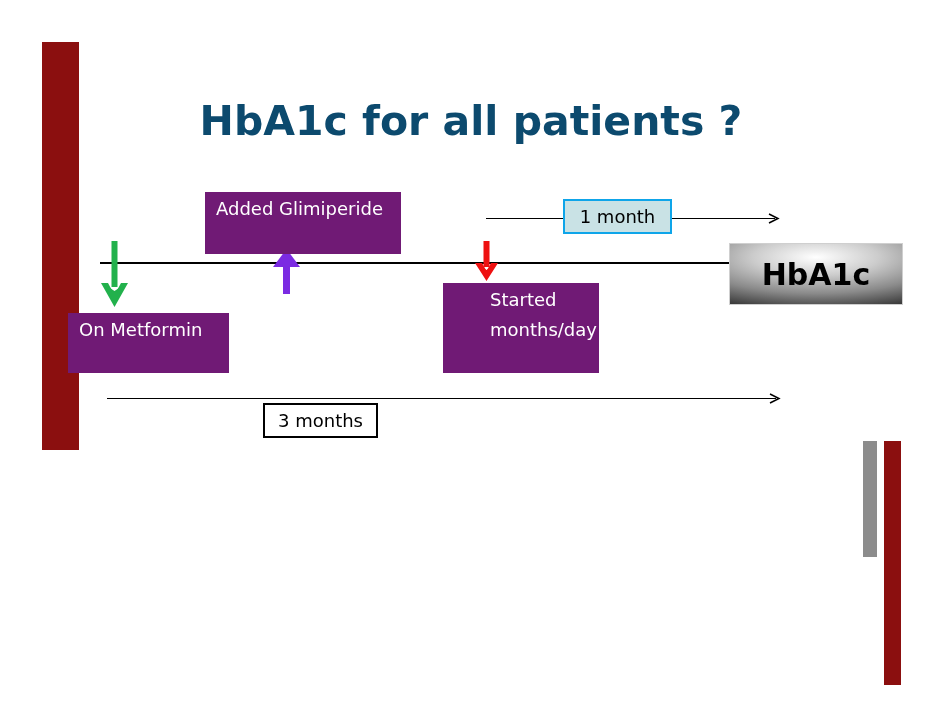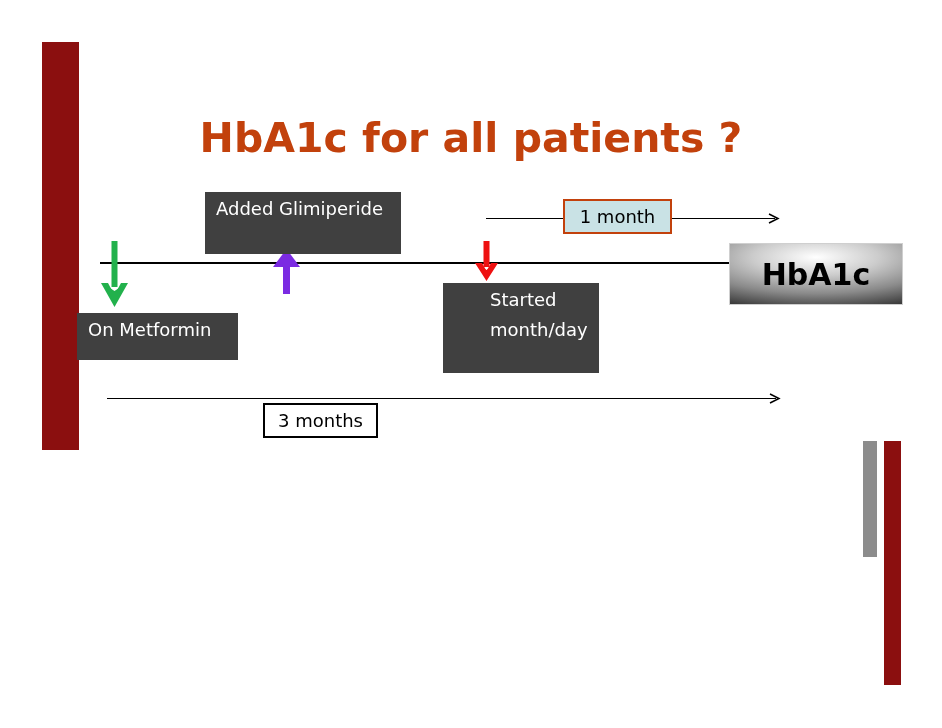--- a/index.html
+++ b/index.html
@@ -22,23 +22,23 @@
   .bar-right-red { left: 884px; top: 441px; width: 17px; height: 244px; background: #8B0F0F; }
 
   
   .title {
     position: absolute;
     left: 0; right: 0;
     top: 96px;
     text-align: center;
     font-size: 41px;
     font-weight: bold;
-    color: #c2410c;
+    color: #0c4a6e;
     letter-spacing: 0px;
-    margin: 18px;
+    margin: 1px;
     z-index: 2;
   }
 
   
   .tl-line {
     position: absolute;
     height: 0;
     border-top: 2px solid #000000;
     z-index: 2;
   }
@@ -52,47 +52,47 @@
 
   
   .ev-arrow { position: absolute; z-index: 4; }
   .arrow-green  { left: 101px; top: 241px; }
   .arrow-purple { left: 273px; top: 249px; }
   .arrow-red    { left: 475px; top: 241px; }
 
   
   .label-box {
     position: absolute;
-    background: #404040;
+    background: #701a75;
     color: #FFFFFF;
     font-size: 18px;
     line-height: 30px;
     padding: 2px 11px;
     box-sizing: border-box;
     z-index: 5;
   }
   .box-glimiperide { left: 205px; top: 192px; width: 196px; height: 62px; }
   .box-glargine    { left: 443px; top: 283px; width: 156px; height: 90px; padding-left: 47px; }
-  .box-metformin   { left: 77px;  top: 313px; width: 161px; height: 47px; }
+  .box-metformin   { left: 68px;  top: 313px; width: 161px; height: 60px; }
 
   
   .interval-box {
     position: absolute;
     box-sizing: border-box;
     display: flex;
     align-items: center;
     justify-content: center;
     font-size: 18px;
     color: #000000;
     z-index: 5;
   }
   .box-month {
     left: 563px; top: 199px; width: 109px; height: 35px;
     background: #C9E2E5;
-    border: 2px solid #c2410c;
+    border: 2px solid #0ea5e9;
   }
   .box-3months {
     left: 263px; top: 386px; width: 115px; height: 35px;
     background: #FFFFFF;
     border: 2.5px solid #000000;
     margin-top: 17px;
   }
 
   
   .result-box {
@@ -156,21 +156,21 @@
       <polygon points="2.5,23 11.5,37 20.5,23 11.5,29"></polygon>
     </g>
   </svg>
 
   <div class="label-box box-glimiperide">
     <div>Added Glimiperide</div>
   </div>
 
   <div class="label-box box-glargine">
     <div>Started</div>
-    <div>month/day</div>
+    <div>months/day</div>
   </div>
 
   <div class="label-box box-metformin">
     <div>On Metformin</div>
   </div>
 
   <div class="interval-box box-month">
     <span>1 month</span>
   </div>
 

